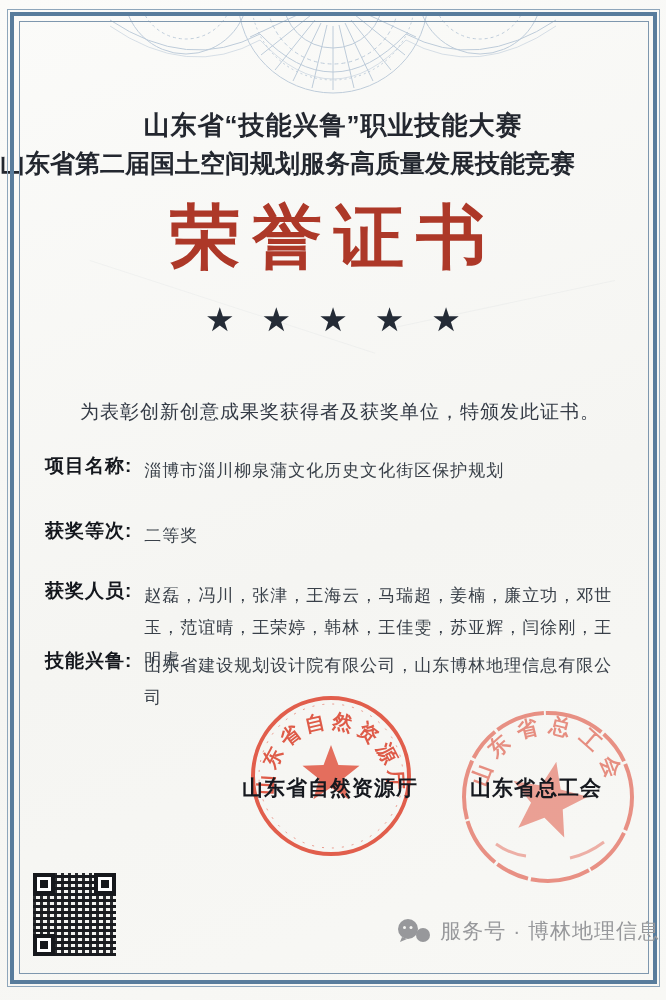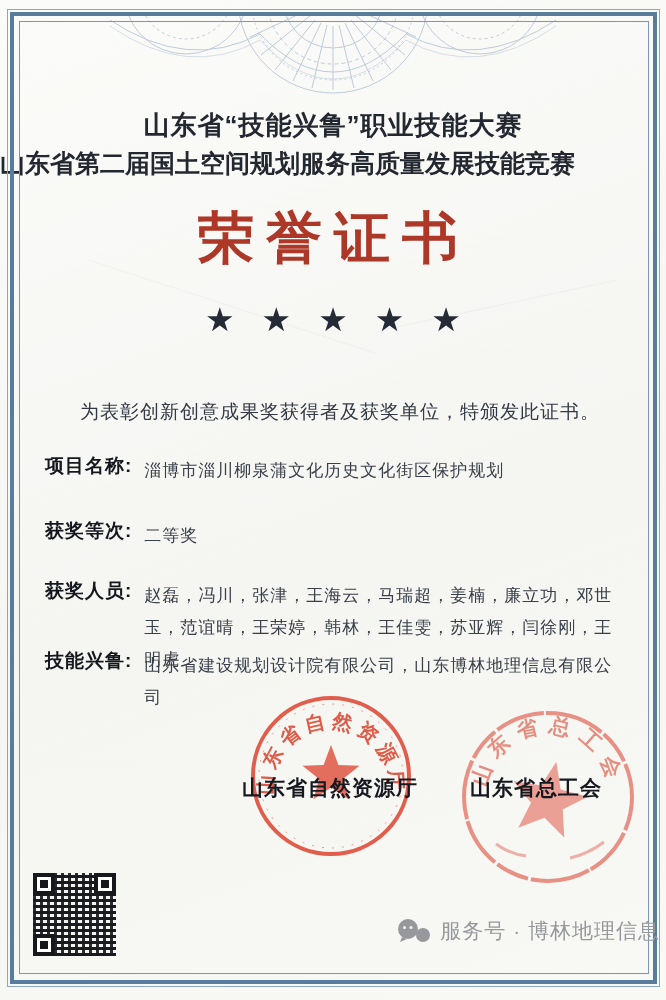--- a/index.html
+++ b/index.html
@@ -13,21 +13,21 @@
   .frame-inner{inset:21px 17px 26px 19px;border:1px solid #7e97ae;}
   
   .crease{position:absolute;background:rgba(90,110,130,.05);transform-origin:0 0;}
   .guilloche{position:absolute;left:98px;top:14px;}
   
   .h1{position:absolute;left:0;right:0;top:108px;text-align:center;
       font-size:26px;font-weight:bold;color:#23272f;letter-spacing:1px;}
   .h2{position:absolute;left:0;right:0;top:147px;text-align:left;
       font-size:25px;font-weight:bold;color:#23272f;letter-spacing:0px;}
   .cert-title{position:absolute;left:0;right:0;top:183px;text-align:center;
-      font-family:"DejaVu Serif",serif;font-weight:bold;font-size:56px;line-height:108px;
+      font-family:"DejaVu Serif",serif;font-weight:bold;font-size:70px;line-height:108px;
       color:#ad3828;letter-spacing:12px;padding-left:2px;}
   .stars{position:absolute;left:0;right:0;top:300px;text-align:center;
       font-size:33px;color:#242b36;letter-spacing:27px;padding-left:27px;}
   .body-line{position:absolute;left:80px;top:399px;font-family:Liberation Mono, monospace;
       font-size:19px;color:#333a45;letter-spacing:1px;}
   
   .field{position:absolute;left:45px;right:42px;display:flex;align-items:flex-start;gap:12px;}
   .flabel{font-weight:bold;font-size:19px;color:#14171d;white-space:nowrap;letter-spacing:1px;}
   .fvalue{font-family:"DejaVu Serif",serif;font-size:17px;color:#394049;line-height:32px;
       padding-top:1px;letter-spacing:1px;}

